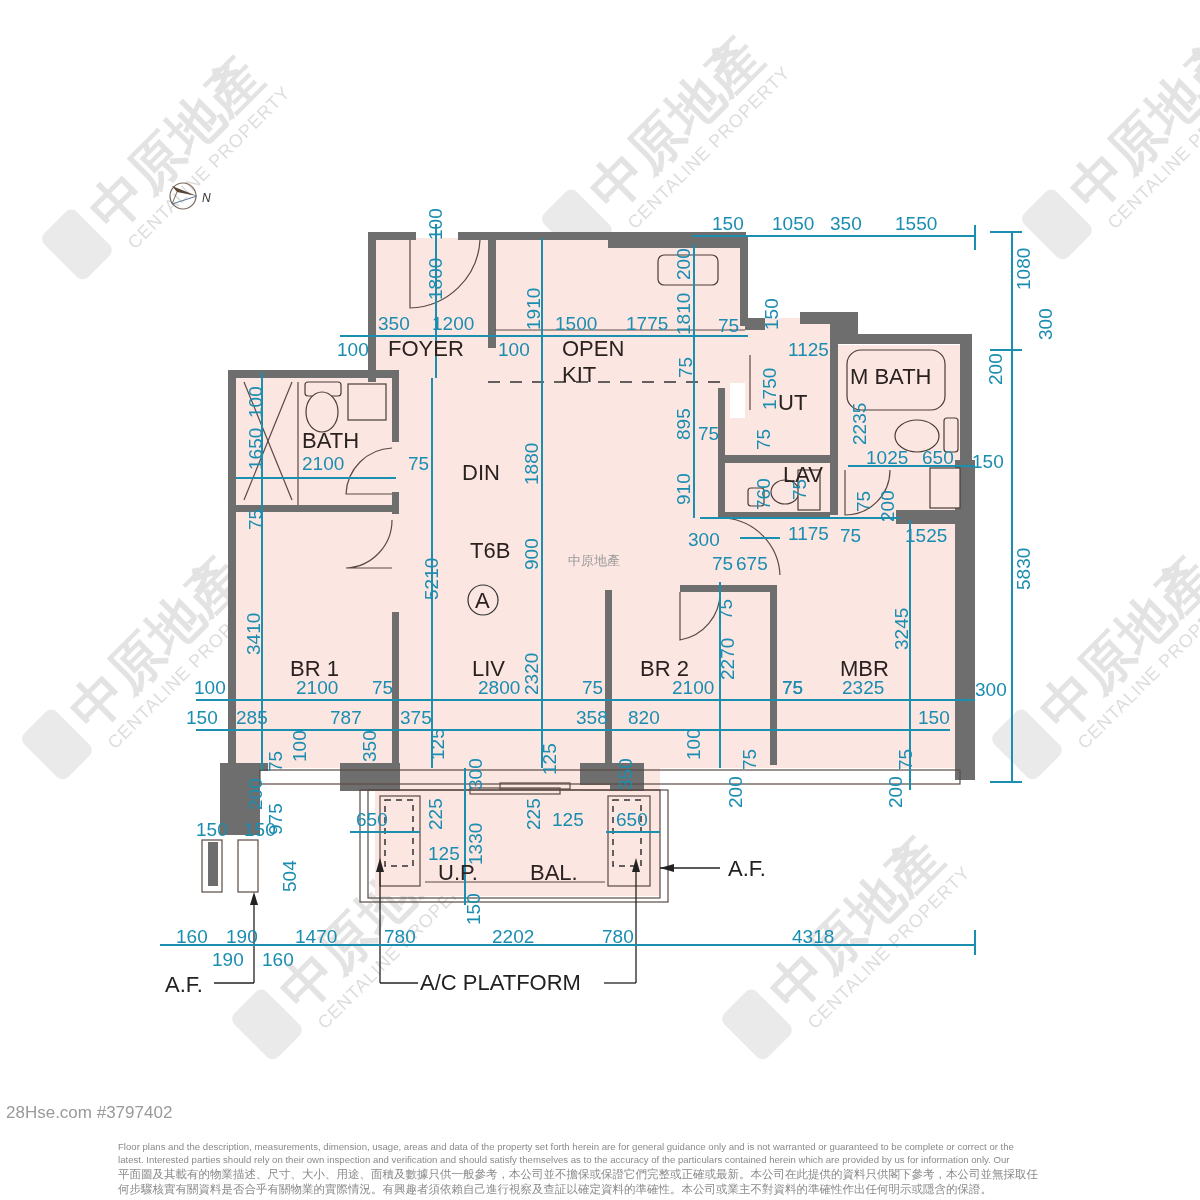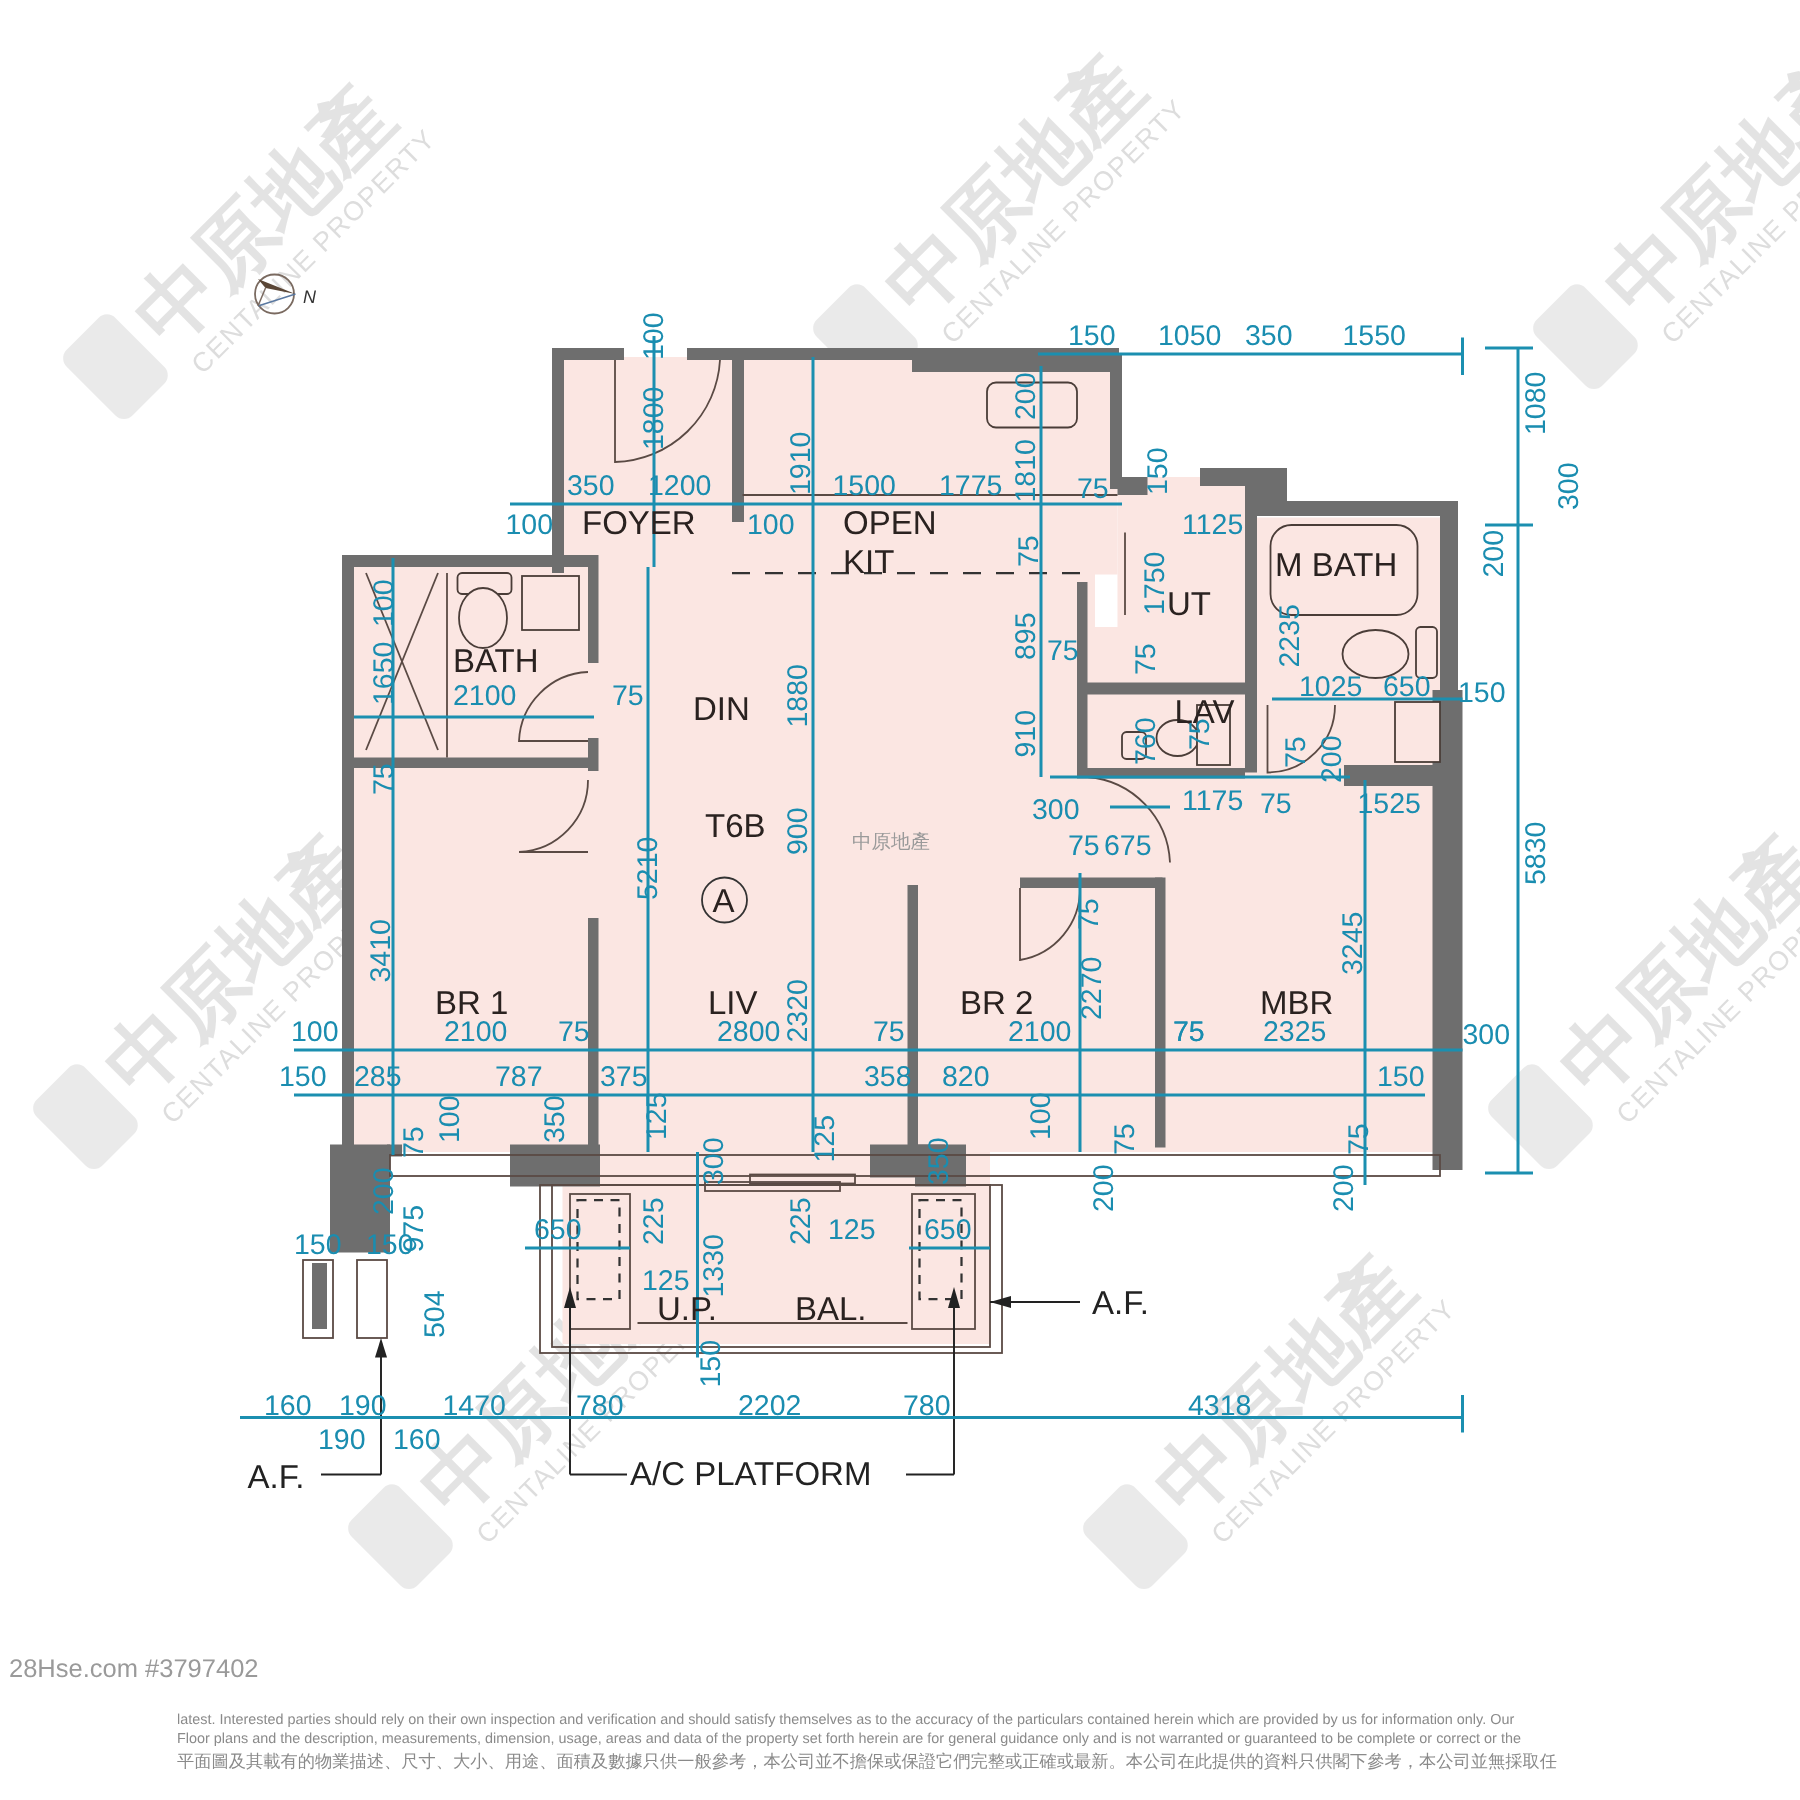--- a/index.html
+++ b/index.html
@@ -353,18 +353,19 @@
     <text class="lbl" x="165" y="992">A.F.</text>
     <text class="lbl" x="728" y="876">A.F.</text>
     <text class="lbl" x="420" y="990">A/C PLATFORM</text>
   </g>
 </svg>
 
 <div class="innerlbl" style="left:568px;top:552px;">中原地產</div>
 
 <div class="disc disc-cn">
   <div>平面圖及其載有的物業描述、尺寸、大小、用途、面積及數據只供一般參考，本公司並不擔保或保證它們完整或正確或最新。本公司在此提供的資料只供閣下參考，本公司並無採取任</div>
+  <div>何步驟核實有關資料是否合乎有關物業的實際情況。有興趣者須依賴自己進行視察及查証以確定資料的準確性。本公司或業主不對資料的準確性作出任何明示或隱含的保證。</div>
 </div>
 <div class="disc disc-en">
+  <div>Floor plans and the description, measurements, dimension, usage, areas and data of the property set forth herein are for general guidance only and is not warranted or guaranteed to be complete or correct or the</div>
   <div>latest. Interested parties should rely on their own inspection and verification and should satisfy themselves as to the accuracy of the particulars contained herein which are provided by us for information only. Our</div>
-  <div>Floor plans and the description, measurements, dimension, usage, areas and data of the property set forth herein are for general guidance only and is not warranted or guaranteed to be complete or correct or the</div>
 </div>
 <div class="site-id">28Hse.com #3797402</div>
 
 </body></html>

